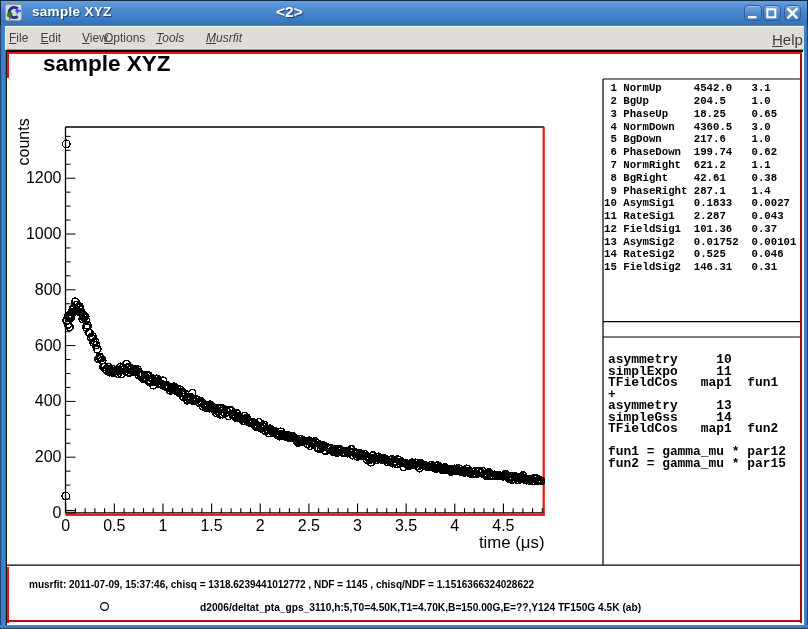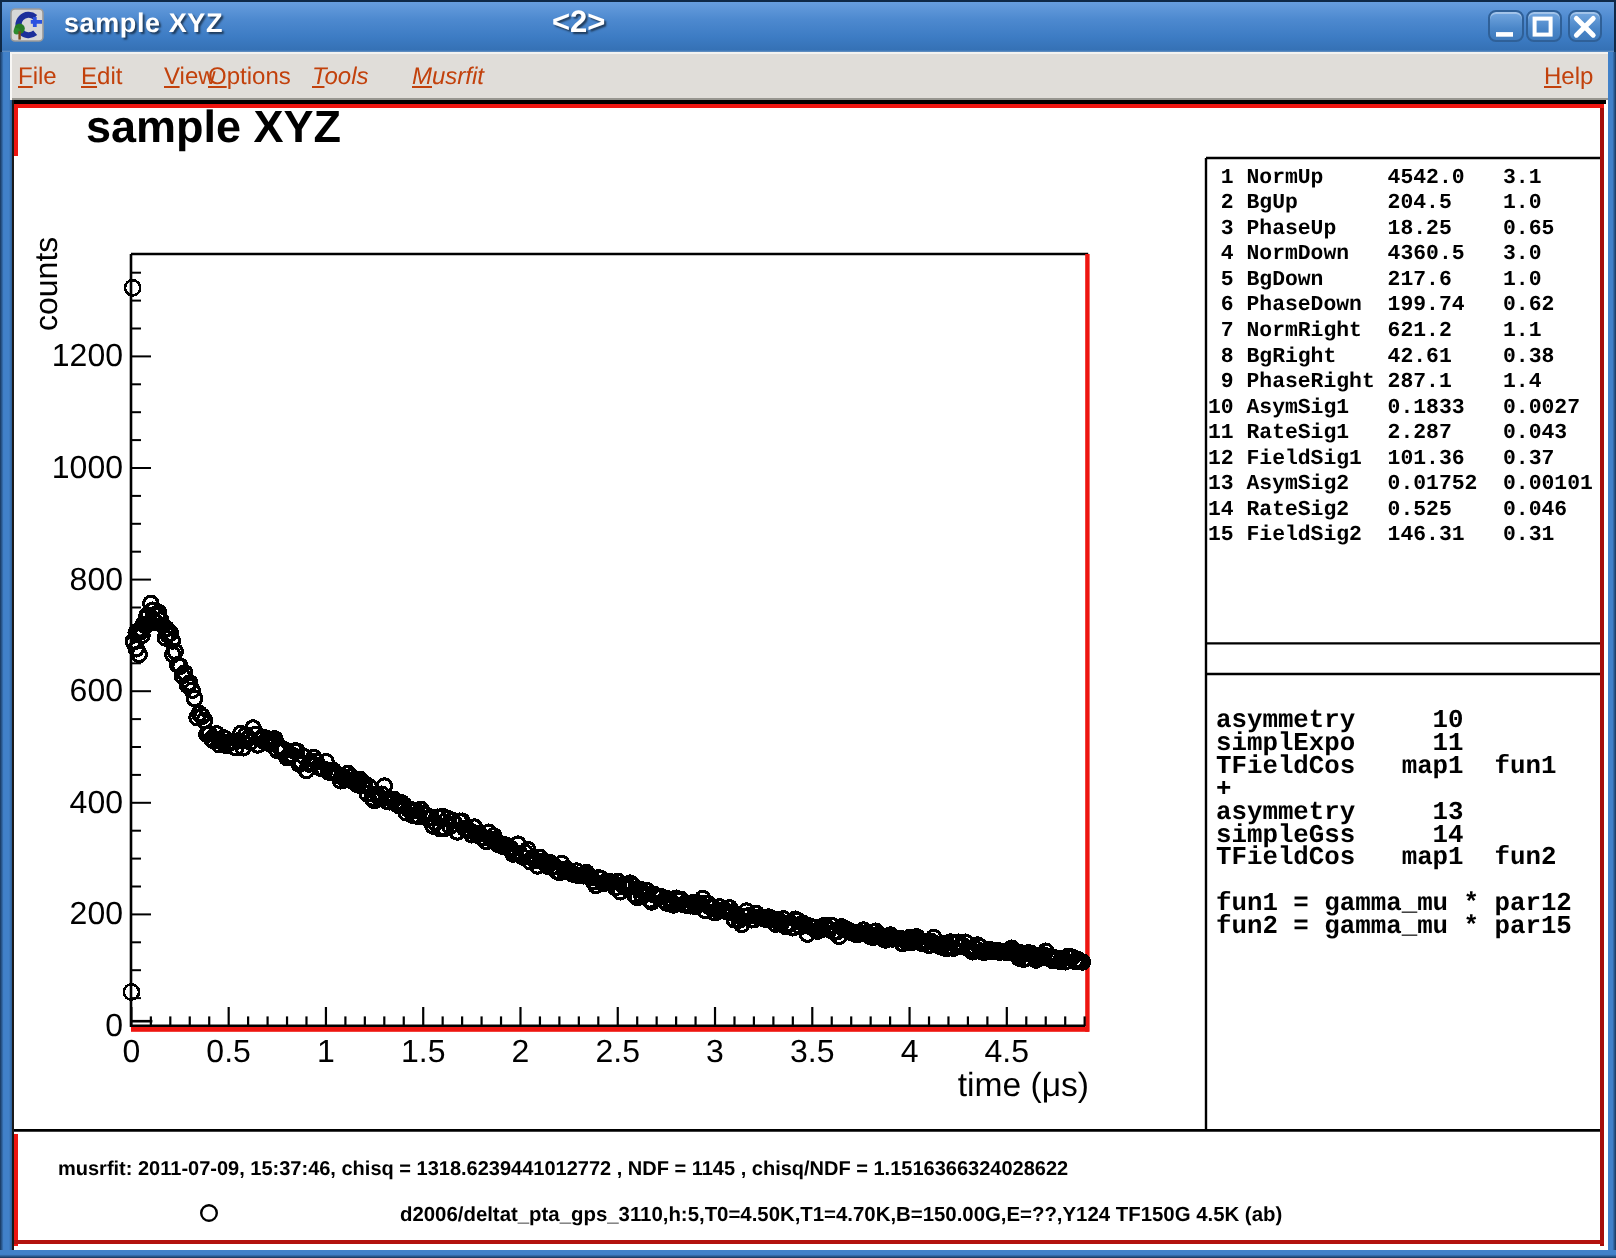--- a/index.html
+++ b/index.html
@@ -10,21 +10,21 @@
   .title-txt { position:absolute; left:32px; top:4px; font-size:13.5px; font-weight:bold; color:#fff;
      text-shadow:1px 1px 1px rgba(0,0,0,0.55); letter-spacing:0.3px; }
   .title-2 { position:absolute; left:276px; top:3.2px; font-size:15.5px; font-weight:bold; color:#fff;
      text-shadow:1px 1px 1px rgba(0,0,0,0.55); }
   .wbtn { position:absolute; top:4.5px; width:17.5px; height:16.5px; border-radius:4px;
      background:linear-gradient(#74a7e0, #4a86c8 60%, #3f7bbd);
      border:1px solid #2f6098; box-shadow:inset 0 1px 0 rgba(255,255,255,0.35); }
   .menubar { position:absolute; left:4.5px; top:26px; width:799px; height:24px; border-left:1px solid #f8f7f5;
      background:#e0ddd9; border-top:1px solid #f4f3f1; }
   .menubar::after { content:""; position:absolute; left:0; bottom:0; width:100%; height:1px; background:#989690; }
-  .mi { position:absolute; top:30.5px; font-size:12px; color:#c2410c; }
+  .mi { position:absolute; top:30.5px; font-size:12px; color:#404040; }
   .canvas-border-top { position:absolute; left:5.5px; top:50px; width:797px; height:2px; background:#000; }
   .canvas-border-left { position:absolute; left:5.5px; top:50px; width:1.5px; height:575px; background:#1a1a1a; }
   .red-top { position:absolute; left:7px; top:52.2px; width:794.9px; height:2.1px; background:#ee1510; }
   .red-left-a { position:absolute; left:7.2px; top:52.4px; width:2.2px; height:26px; background:#ee1510; }
   .red-left-b { position:absolute; left:7.2px; top:566.5px; width:2.2px; height:56px; background:#ee1510; }
   .red-right { position:absolute; left:799.8px; top:54px; width:2.2px; height:568.5px; background:#a50d0a; }
   .red-bottom { position:absolute; left:7.2px; top:620.2px; width:794.8px; height:2.3px; background:#b3120e; }
 </style></head>
 <body>
 
@@ -57,21 +57,21 @@
     <path d="M4.2 4.2 L12.6 12.6 M12.6 4.2 L4.2 12.6" stroke="#fff" stroke-width="2.5" stroke-linecap="round"></path>
   </svg>
 
   <div class="menubar"></div>
   <div class="mi" style="left:9px;"><u>F</u>ile</div>
   <div class="mi" style="left:40.5px;"><u>E</u>dit</div>
   <div class="mi" style="left:82px;"><u>V</u>iew</div>
   <div class="mi" style="left:104px;"><u>O</u>ptions</div>
   <div class="mi" style="left:156px;font-style:italic;"><u>T</u>ools</div>
   <div class="mi" style="left:206px;font-style:italic;"><u>M</u>usrfit</div>
-  <div class="mi" style="left:772px; font-size:12px;"><u>H</u>elp</div>
+  <div class="mi" style="left:772px; font-size:15px;"><u>H</u>elp</div>
 
   <div class="canvas-border-top"></div>
   <div class="canvas-border-left"></div>
   <div class="red-top"></div>
   <div class="red-left-a"></div>
   <div class="red-left-b"></div>
   <div class="red-right"></div>
   <div class="red-bottom"></div>
   <svg width="808" height="629" viewBox="0 0 808 629" xmlns="http://www.w3.org/2000/svg" style="position:absolute;left:0;top:0" font-family="Liberation Sans, sans-serif">
 <text x="43" y="70.8" font-size="22.5" font-weight="bold" fill="#000">sample XYZ</text>

